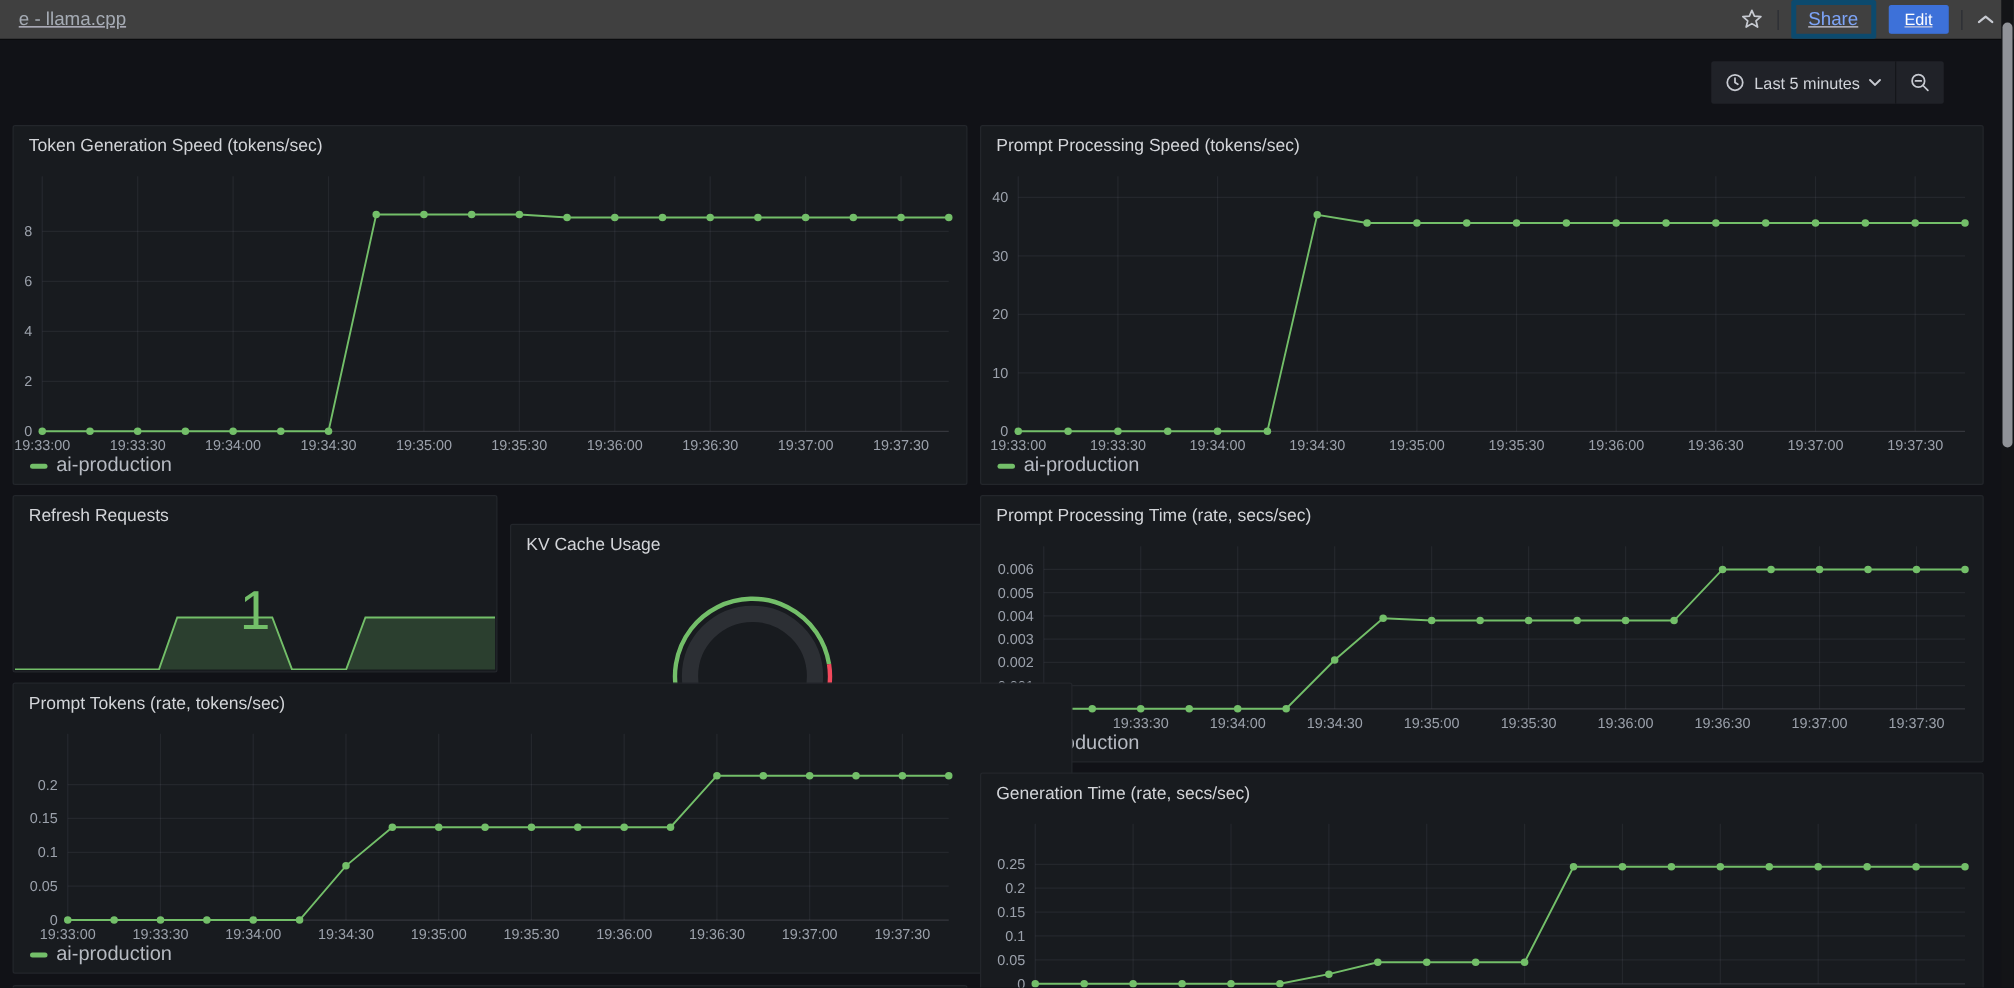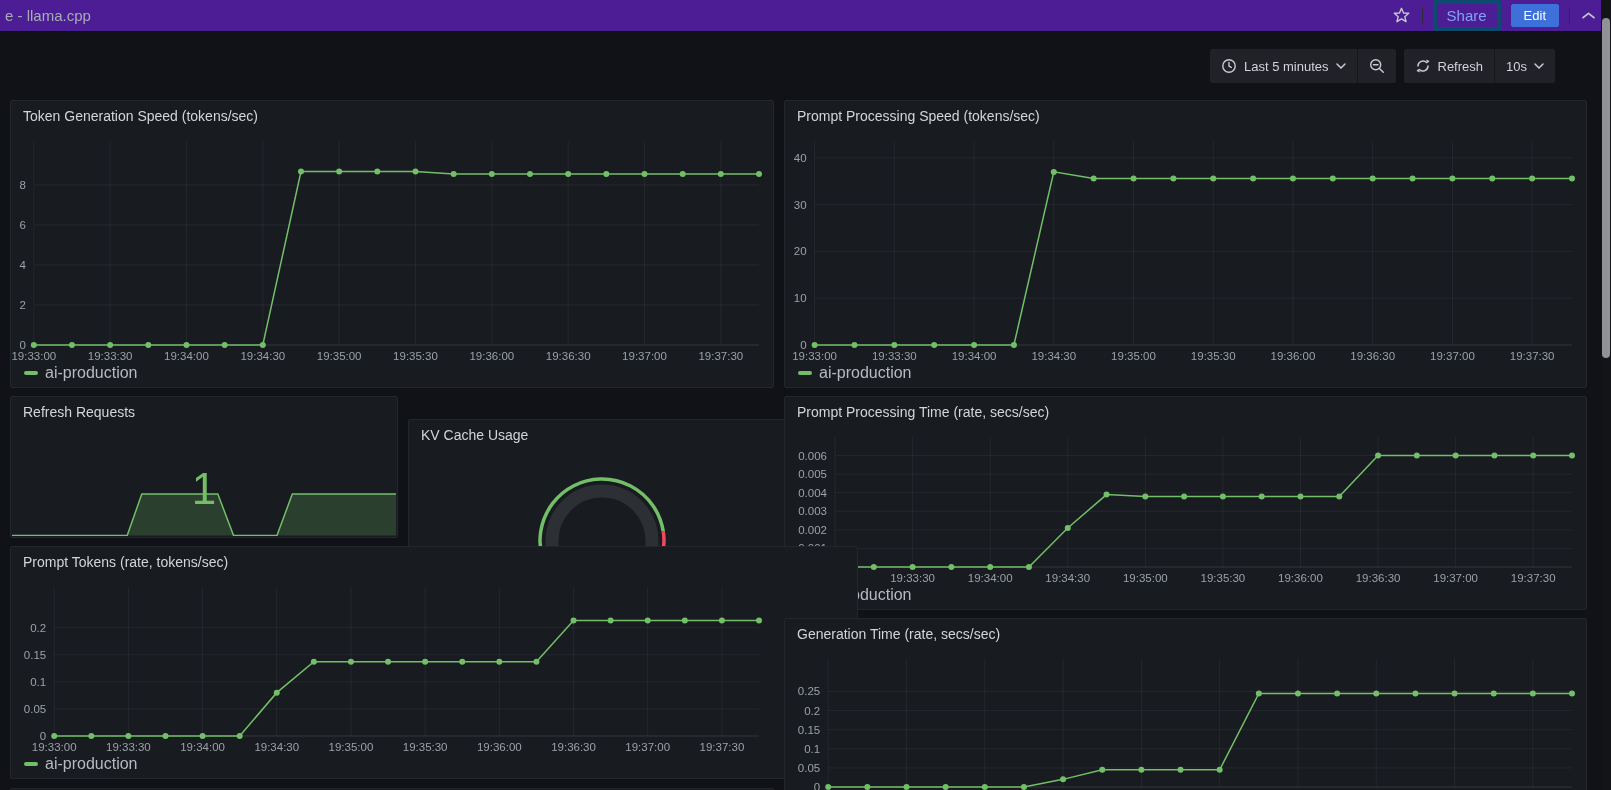--- a/index.html
+++ b/index.html
@@ -4,23 +4,23 @@
 <style>
   html,body{margin:0;padding:0}
   body{
     width:1611px;height:790px;position:relative;overflow:hidden;
     background:#111217;color:#ccccdc;
     font-family:"Liberation Sans","DejaVu Sans",sans-serif;
   }
   
   .header{
     position:absolute;top:0;left:0;right:0;height:32px;box-sizing:border-box;
-    background:#4c1d95;border-bottom:1px solid #0a0b0d;
+    background:#404040;border-bottom:1px solid #0a0b0d;
     display:flex;align-items:center;justify-content:space-between;
-    padding:0 14px 0 5px;z-index:5;
+    padding:0 14px 0 15px;z-index:5;text-decoration:underline;
   }
   .dash-title{font-size:15px;color:#a6acb5;white-space:nowrap}
   .hdr-right{display:flex;align-items:center;gap:10px}
   .icon-btn{display:flex;align-items:center;justify-content:center;background:none;border:none;padding:2px;cursor:pointer}
   .vdiv{width:1px;height:16px;background:#2a2d33}
   .btn-share{background:transparent;border:4px solid #0c4a6e;color:#7da4f8;font-size:15px;padding:3px 10px;border-radius:2px;cursor:pointer;font-family:inherit}
   .btn-edit{background:#3d71d9;border:1px solid #3d71d9;color:#ffffff;font-size:13px;padding:3px 12px;border-radius:2px;cursor:pointer;font-family:inherit}
   
   .toolbar{position:absolute;top:49px;right:56px;display:flex;gap:8px;height:34px;z-index:4}
   .tgroup{display:flex;align-items:stretch;background:#202228;border-radius:2px;overflow:hidden}
@@ -82,41 +82,20 @@
         </svg>
       </span>
     </div>
     <div class="tdiv"></div>
     <div class="tsec">
       <span style="display:flex">
         <svg width="16" height="16" viewBox="0 0 16 16" fill="none">
           <circle cx="6.7" cy="6.7" r="5" stroke="#c7cad1" stroke-width="1.4"></circle>
           <line x1="10.4" y1="10.4" x2="14.3" y2="14.3" stroke="#c7cad1" stroke-width="1.4" stroke-linecap="round"></line>
           <line x1="4.4" y1="6.7" x2="9" y2="6.7" stroke="#c7cad1" stroke-width="1.4" stroke-linecap="round"></line>
-        </svg>
-      </span>
-    </div>
-  </div>
-  <div class="tgroup">
-    <div class="tsec">
-      <span style="display:flex">
-        <svg width="16" height="16" viewBox="0 0 16 16" fill="none">
-          <path d="M13 8a5 5 0 0 1-8.6 3.5M3 8a5 5 0 0 1 8.6-3.5" stroke="#c7cad1" stroke-width="1.5" stroke-linecap="round"></path>
-          <polygon points="11,1.6 12.6,5.2 14.5,2.9" fill="#c7cad1"></polygon>
-          <polygon points="5,14.4 3.4,10.8 1.5,13.1" fill="#c7cad1"></polygon>
-        </svg>
-      </span>
-      <span>Refresh</span>
-    </div>
-    <div class="tdiv"></div>
-    <div class="tsec">
-      <span>10s</span>
-      <span style="display:flex">
-        <svg width="10" height="6" viewBox="0 0 10 6" fill="none">
-          <path d="M1 1l4 4 4-4" stroke="#c7cad1" stroke-width="1.5" stroke-linecap="round"></path>
         </svg>
       </span>
     </div>
   </div>
 </div>
 
 <div class="panel" style="left:10px;top:100px;width:764px;height:288px">
   <div class="ptitle">Token Generation Speed (tokens/sec)</div>
   <div class="chart-box"><svg width="762" height="230" style="overflow:visible">
         <line x1="22.8" x2="748" y1="212" y2="212" stroke="rgba(204,204,220,0.16)"></line>

